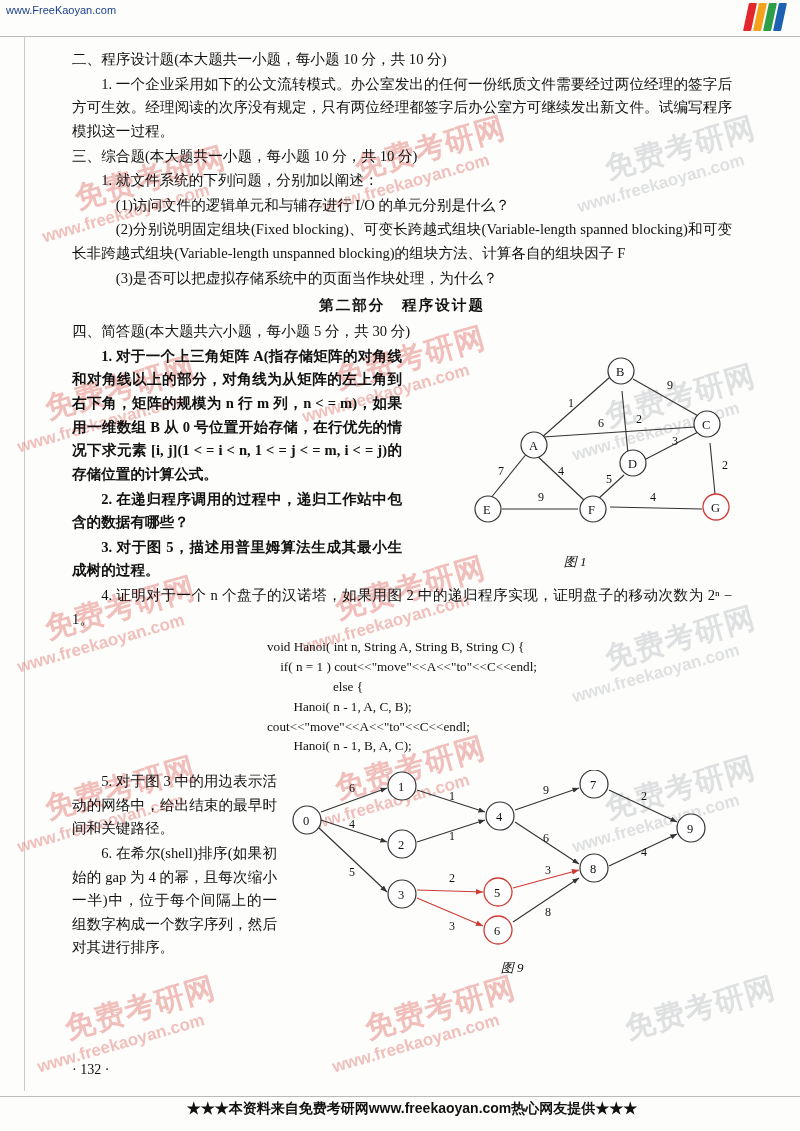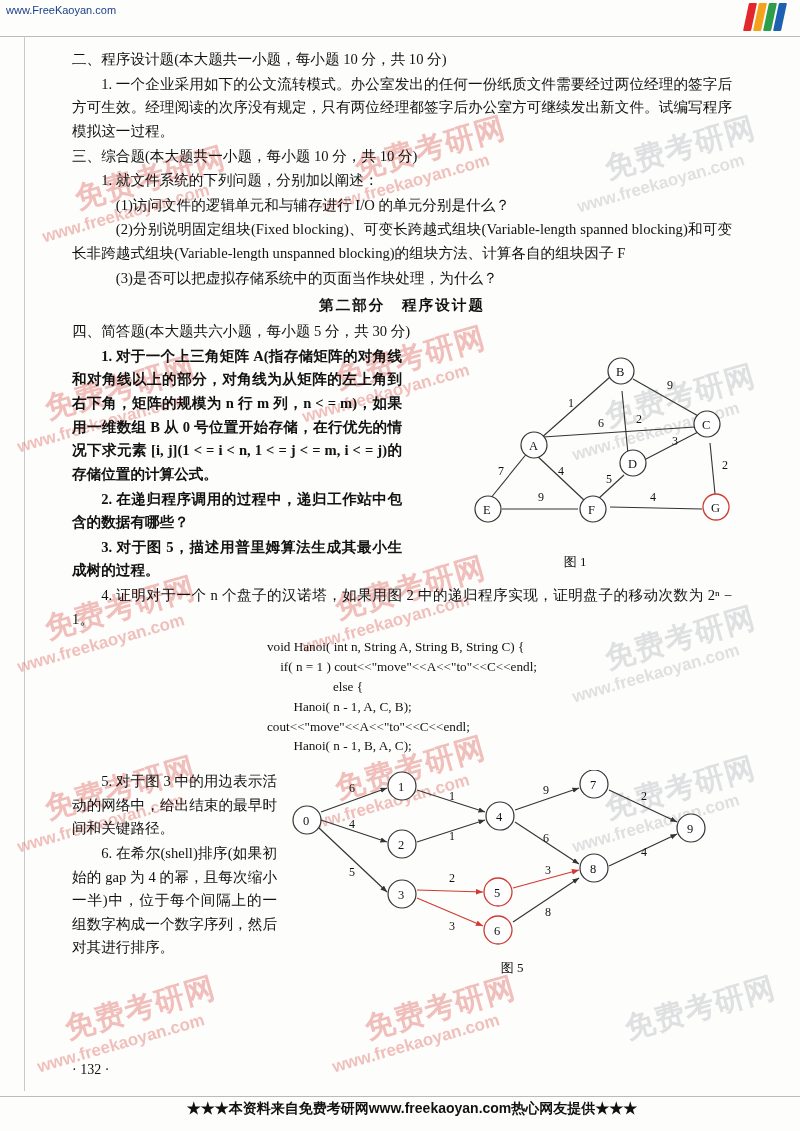--- a/index.html
+++ b/index.html
@@ -55,21 +55,21 @@
   .ind2{text-indent:3em;}
   .sec-title{font-weight:bold;text-align:center;margin:4px 0 2px 0;letter-spacing:2px;}
 
   
   .q1block{position:relative;}
   .q1text{width:330px;font-weight:bold;}
   .fig1{
     position:absolute;right:-8px;top:4px;width:330px;height:215px;
   }
   .figcap{
-    text-align:center;font-size:13px;margin-top:2px;
+    text-align:center;font-size:13px;margin-top:2px;font-style:italic;
   }
 
   
   .codewrap{
     margin:6px 0 0 0;text-align:center;
   }
   .code{
     display:inline-block;text-align:left;
     font-family:"Liberation Serif", serif;
     font-size:13.2px;line-height:1.5;
@@ -282,21 +282,21 @@
             <text class="lbn" x="207" y="127">5</text>
           <circle class="nd-r" cx="211" cy="160" r="14"></circle>
             <text class="lbn" x="207" y="165">6</text>
           <circle class="nd" cx="307" cy="14" r="14"></circle>
             <text class="lbn" x="303" y="19">7</text>
           <circle class="nd" cx="307" cy="98" r="14"></circle>
             <text class="lbn" x="303" y="103">8</text>
           <circle class="nd" cx="404" cy="58" r="14"></circle>
             <text class="lbn" x="400" y="63">9</text>
         </svg>
-        <div class="figcap">图 5</div>
+        <div class="figcap">图 9</div>
       </div>
     </div>
 
   </div>
 
   <div style="position:absolute;left:72px;top:1062px;font-size:14px;">· 132 ·</div>
 
   <div class="footer">★★★本资料来自免费考研网www.freekaoyan.com热心网友提供★★★</div>
 </div>
 

